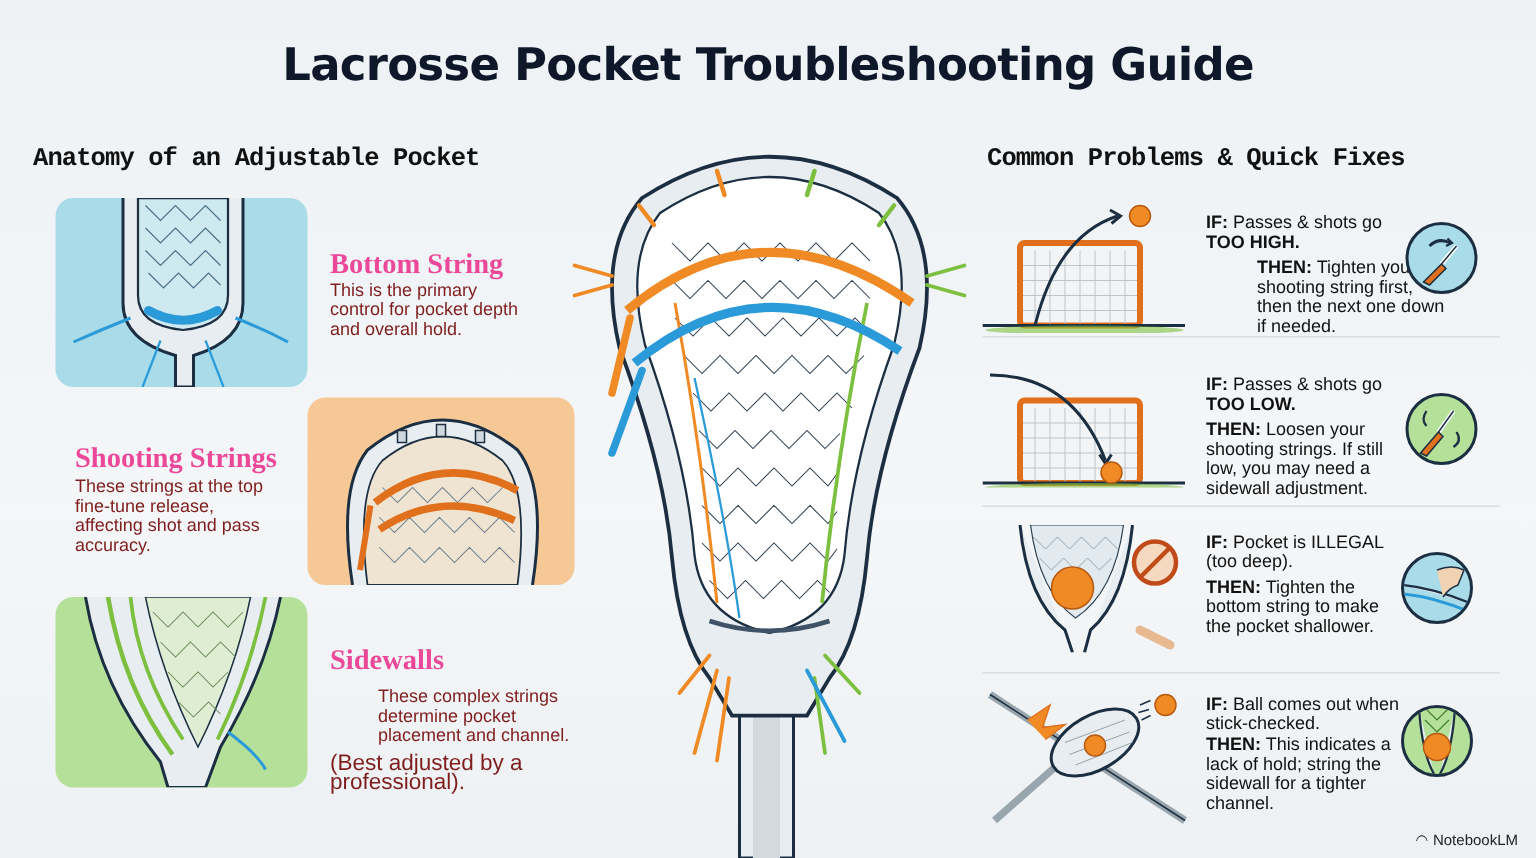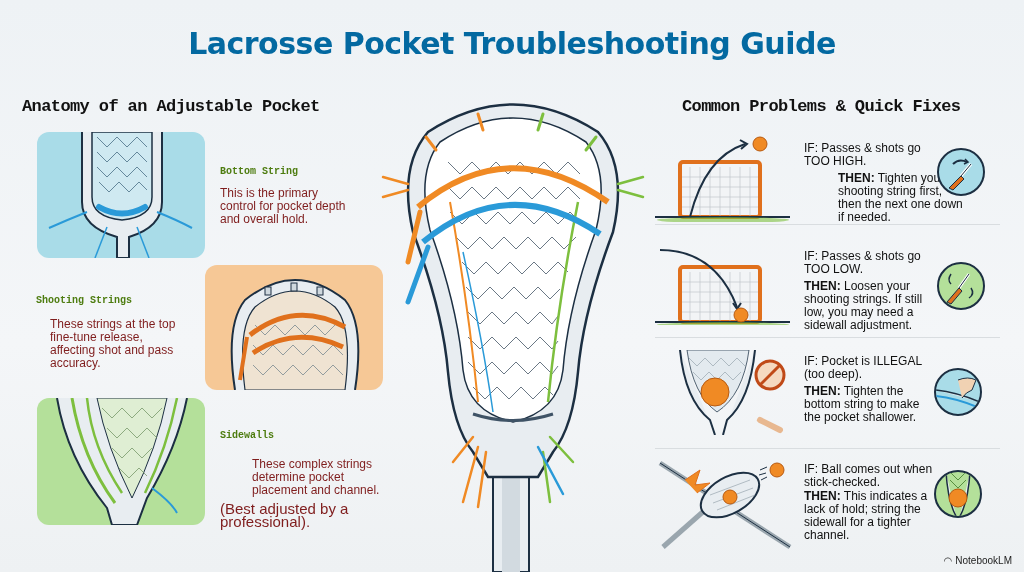--- a/index.html
+++ b/index.html
@@ -1,26 +1,26 @@
 <!DOCTYPE html>
 <html><head>
 <meta charset="utf-8">
 <style>
 *{margin:0;padding:0;box-sizing:border-box;}
 html,body{width:1024px;height:572px;overflow:hidden;}
 body{background:linear-gradient(180deg,#eef2f5 0%,#f4f6f8 60%,#eef1f3 100%);font-family:"Liberation Sans",sans-serif;color:#1a1a1a;position:relative;}
-.title{position:absolute;top:26px;left:0;width:1024px;text-align:center;font-family:"DejaVu Sans",sans-serif;font-weight:bold;font-size:30px;color:#0369a1;letter-spacing:-0.5px;}
+.title{position:absolute;top:26px;left:0;width:1024px;text-align:center;font-family:"DejaVu Sans",sans-serif;font-weight:bold;font-size:30px;color:#0f172a;letter-spacing:-0.5px;}
 .sec-h{position:absolute;font-family:Liberation Mono, monospace;font-weight:bold;font-size:17px;color:#111;letter-spacing:-0.6px;}
 .panel{position:absolute;border-radius:12px;overflow:hidden;}
-.ttl{position:absolute;font-family:Liberation Mono, monospace;font-weight:bold;font-size:10px;color:#4d7c0f;}
+.ttl{position:absolute;font-family:Liberation Serif, serif;font-weight:bold;font-size:19px;color:#ec4899;}
 .body{position:absolute;font-size:12px;line-height:13px;color:#7f1d1d;}
 .body.small{font-size:15px;}
 .sep{position:absolute;left:655px;width:345px;height:1px;background:#d9dde0;}
 .if{position:absolute;font-size:12px;line-height:13px;color:#111;}
-.if b{font-weight:normal;}
+.if b{font-weight:bold;}
 .then{position:absolute;font-size:12px;line-height:13px;color:#111;}
 .then b{font-weight:bold;}
 .icon-circle{position:absolute;width:48px;height:48px;border-radius:50%;border:2px solid #1c2f42;overflow:hidden;}
 .footer{position:absolute;right:12px;bottom:6px;font-size:10px;color:#222;display:flex;align-items:center;gap:3px;}
 svg{display:block;}
 </style>
 </head>
 <body>
 
 <div class="title">Lacrosse Pocket Troubleshooting Guide</div>
@@ -59,21 +59,21 @@
     <path d="M45 70 Q90 35 140 62" stroke="#e0701c" stroke-width="5" fill="none"></path>
     <path d="M48 88 Q90 60 138 82" stroke="#e0701c" stroke-width="5" fill="none"></path>
     <path d="M42 72 L35 115" stroke="#e0701c" stroke-width="4"></path>
     <g fill="#cfd8de" stroke="#1c2f42" stroke-width="1">
         <rect x="60" y="22" width="6" height="8"></rect>
         <rect x="86" y="18" width="6" height="8"></rect>
         <rect x="112" y="22" width="6" height="8"></rect>
       </g>
   </svg>
 </div>
-<div class="ttl" style="left:36px;top:295px;">Shooting Strings</div>
+<div class="ttl" style="left:50px;top:295px;">Shooting Strings</div>
 <div class="body" style="left:50px;top:318px;width:130px;">These strings at the top fine-tune release, affecting shot and pass accuracy.</div>
 
 <div class="panel" style="left:37px;top:398px;width:168px;height:127px;background:#b4e09a;">
   <svg width="168" height="127" viewBox="0 0 168 127">
     <path d="M20 0 Q30 60 70 110 L75 127 L100 127 L110 100 Q140 50 150 0" fill="#e8edf1" stroke="#1c2f42" stroke-width="2"></path>
     <path d="M60 0 Q70 50 95 100 Q120 50 130 0 Z" fill="#dfeed3" stroke="#1c2f42" stroke-width="1"></path>
     <g stroke="#6a8c5a" stroke-width="0.7" fill="none">
       <path d="M65 10 L75 20 L85 10 L95 20 L105 10 L115 20 L125 10"></path>
       <path d="M70 30 L80 40 L90 30 L100 40 L110 30 L120 40"></path>
       <path d="M75 50 L85 60 L95 50 L105 60 L115 50"></path>
@@ -139,21 +139,21 @@
         <path d="M108 370 L100 425" stroke="#f08a24"></path>
       <path d="M172 355 L195 380" stroke="#7dbf3e"></path>
         <path d="M165 370 L172 420" stroke="#7dbf3e"></path>
         <path d="M160 365 L185 412" stroke="#2a9ad8"></path>
     </g>
 
     <path d="M95 332 Q135 345 175 332" stroke="#3f5366" stroke-width="3" fill="none"></path>
   </svg>
 </div>
 
-<div class="sec-h" style="left:658px;top:97px;margin-left:24px;">Common Problems &amp; Quick Fixes</div>
+<div class="sec-h" style="left:658px;top:97px;">Common Problems &amp; Quick Fixes</div>
 
 <div>
   <svg style="position:absolute;left:655px;top:132px;" width="140" height="90" viewBox="0 0 140 90">
     <rect x="25" y="30" width="80" height="55" fill="#f2f4f6" stroke="#e0701c" stroke-width="4" rx="3"></rect>
     <g stroke="#b8c0c6" stroke-width="0.6">
         <path d="M35 35 V85 M45 35 V85 M55 35 V85 M65 35 V85 M75 35 V85 M85 35 V85 M95 35 V85"></path>
         <path d="M27 45 H103 M27 55 H103 M27 65 H103 M27 75 H103"></path>
       </g>
     <path d="M0 85 H135" stroke="#1c2f42" stroke-width="2"></path>
     <ellipse cx="68" cy="88" rx="66" ry="3" fill="#7dbf3e" opacity="0.6"></ellipse>

